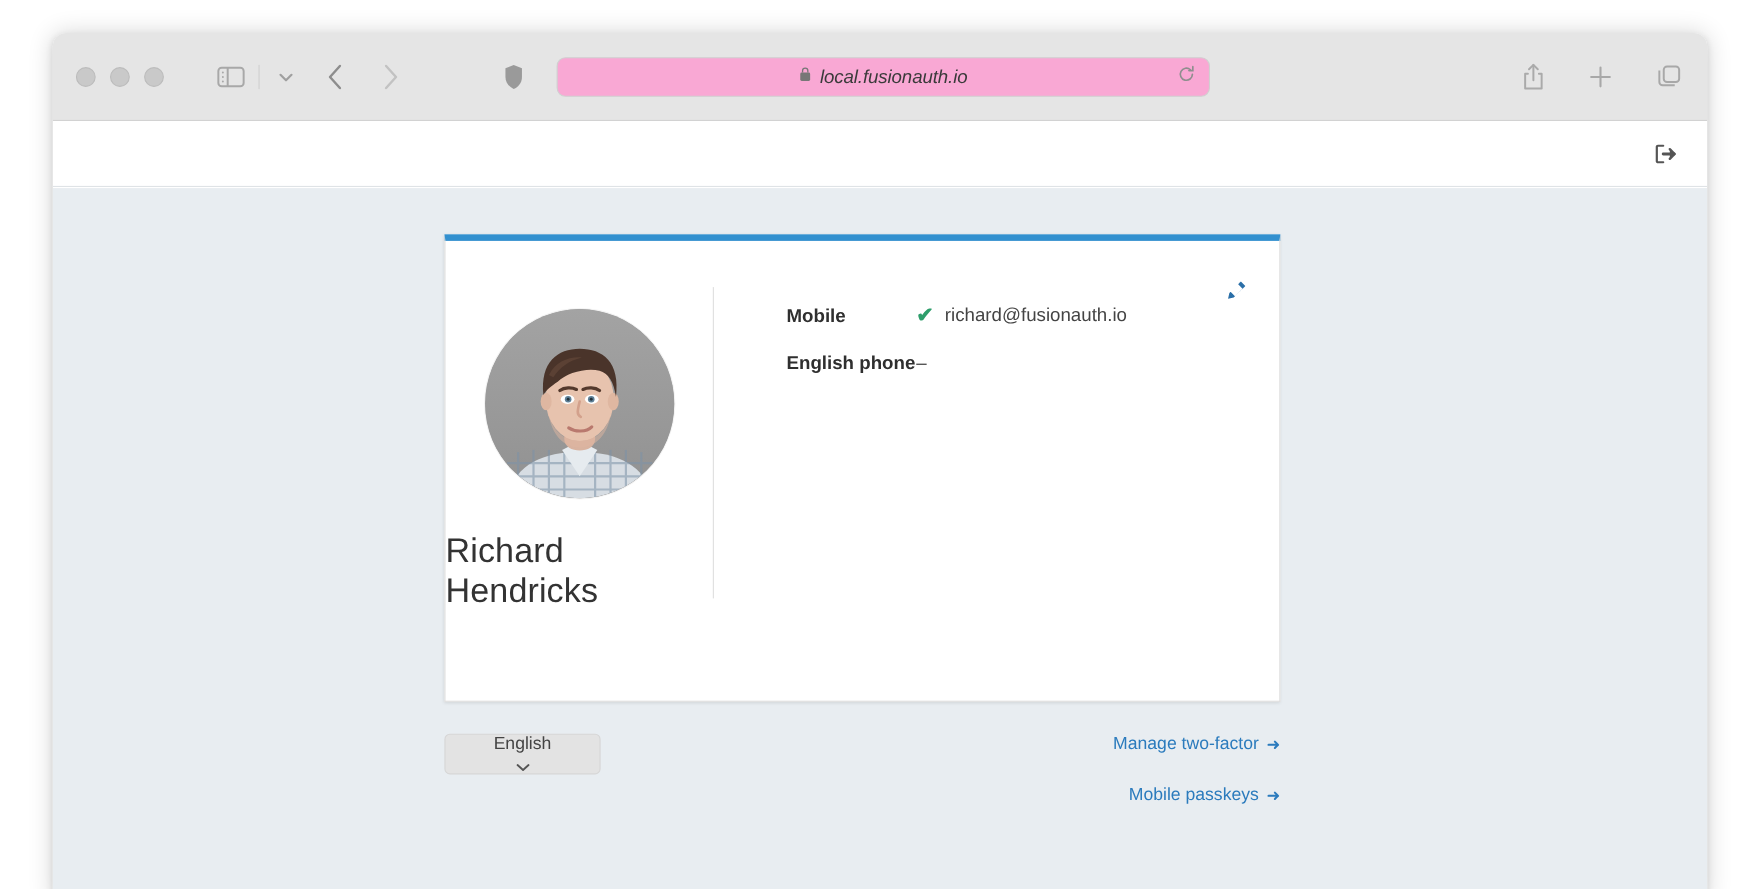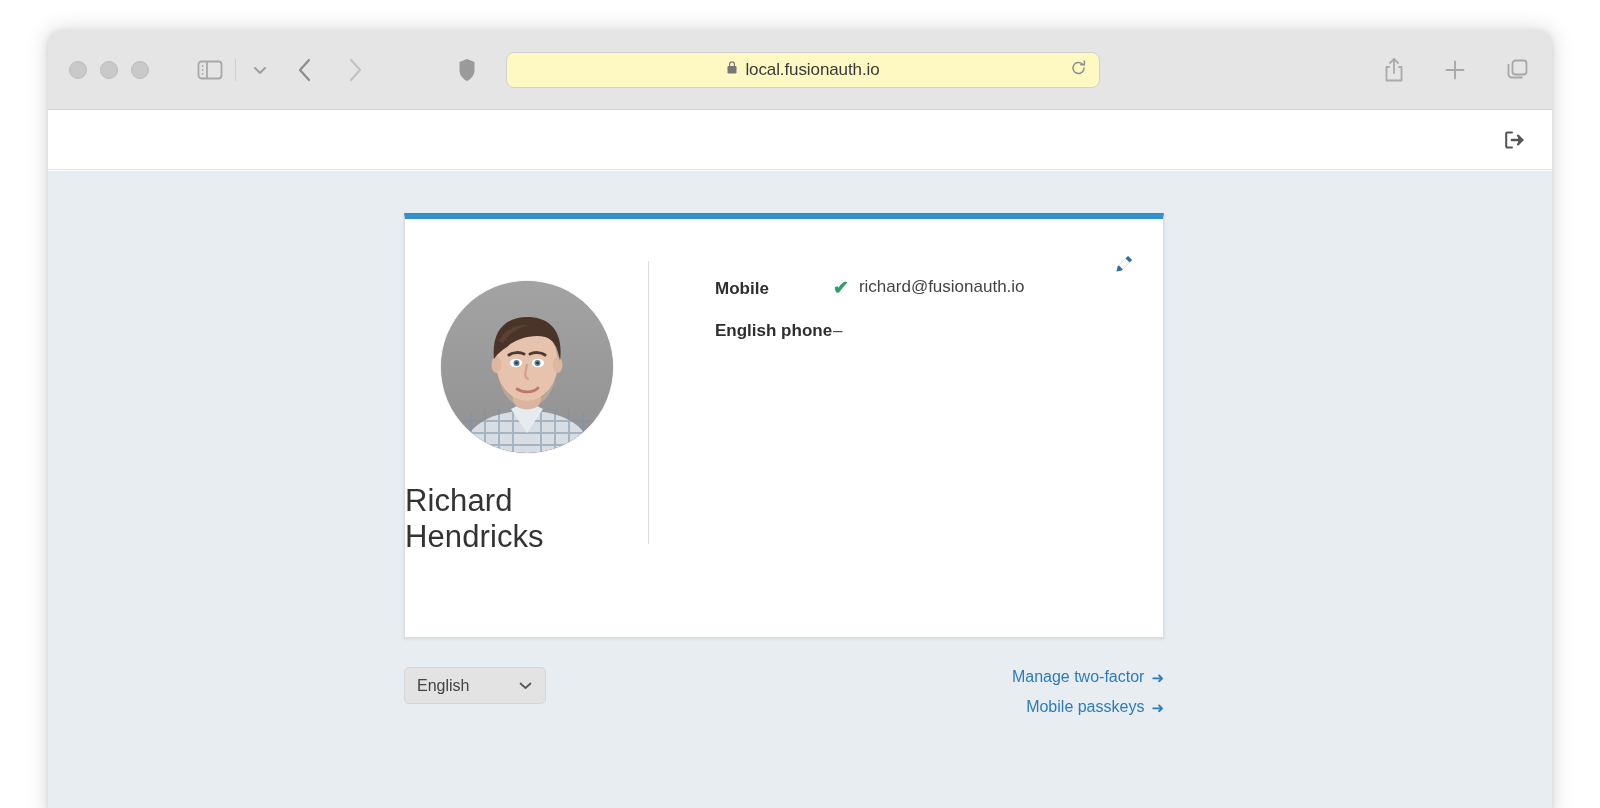--- a/index.html
+++ b/index.html
@@ -51,25 +51,26 @@
     margin-left: 12px;
   }
   .nav-back { margin-left: 28px; }
   .nav-fwd  { margin-left: 32px; }
 
   .shield-btn { margin-left: 94px; }
 
   .url-field {
     margin-left: 30px;
     width: 594px; height: 36px;
-    background: #fef9c3;
+    background: #f9a8d4;
     border: 1px solid #d0d0d0;
     border-radius: 8px;
     display: flex; align-items: center;
     position: relative;
+    font-style: italic;
   }
   .url-center {
     flex: 1; display: flex; align-items: center; justify-content: center;
     gap: 7px;
   }
   .url-text {
     font-size: 17px; color: #3a3a3a; letter-spacing: -0.1px;
   }
   .reload-btn {
     position: absolute; right: 12px; top: 50%; transform: translateY(-50%);
@@ -196,27 +197,28 @@
   }
 
   .locale-select {
     width: 142px; height: 37px;
     background: #e3e3e3;
     border: 1px solid #d6d6d6;
     border-radius: 5px;
     display: flex; align-items: center;
     padding: 0 12px;
     cursor: pointer;
+    flex-direction: column;
   }
   .locale-label { font-size: 16px; color: #444444; flex: 1; }
   .locale-chev { color: #555555; display: flex; }
 
   .links-col {
     display: flex; flex-direction: column; align-items: flex-end;
-    gap: 12px;
+    gap: 28px;
     padding-top: 1px;
   }
   .footer-link {
     font-size: 16px;
     color: #2b7bbd;
     text-decoration: none;
     display: flex; align-items: center; gap: 7px;
     cursor: pointer;
   }
   .link-arrow { font-size: 15px; line-height: 1; }

